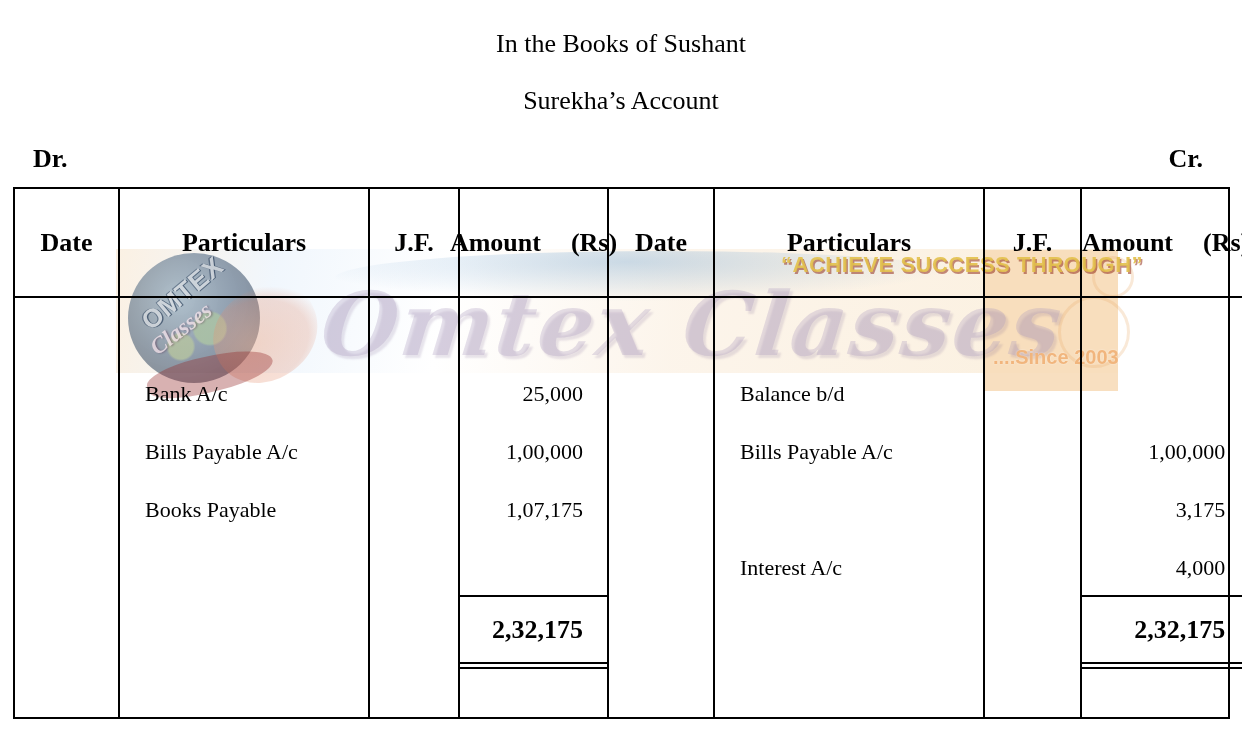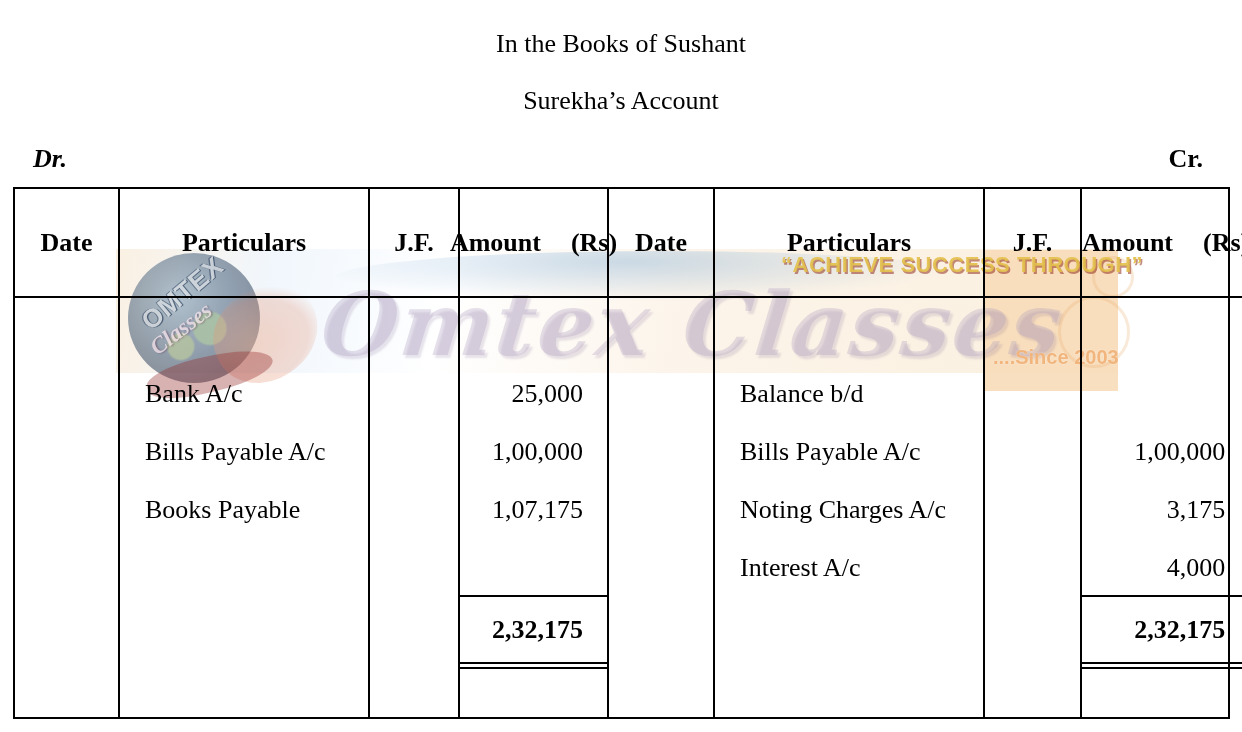--- a/index.html
+++ b/index.html
@@ -72,41 +72,41 @@
   }
 
   
   .title, .subtitle {
     position:absolute; left:0; width:100%; text-align:center;
     font-weight:normal; font-size:26px; z-index:3;
   }
   .title { top:29px; }
   .subtitle { top:86px; }
   .dr-label, .cr-label { position:absolute; top:144px; font-weight:bold; font-size:26px; z-index:3; }
-  .dr-label { left:33px;font-style:italic; }
+  .dr-label { left:33px; }
   .cr-label { right:39px; }
 
   
   .ledger {
     position:absolute; left:13px; top:187px; width:1217px; height:532px;
     border:2px solid #000; display:grid;
     grid-template-columns:105px 250px 90px 149px 106px 270px 97px 1fr;
     grid-template-rows:109px 1fr;
     background:transparent; z-index:2;
   }
   .hcell {
     border-right:2px solid #000; border-bottom:2px solid #000;
     display:flex; flex-direction:row; align-items:center; justify-content:center;
     font-weight:bold; font-size:26px; gap:30px;
   }
   .hcell:nth-child(8) { border-right:none; }
   .bcell { position:relative; border-right:2px solid #000; }
   .bcell:nth-child(16) { border-right:none; }
 
-  .line { position:absolute; left:0; right:0; height:30px; line-height:30px; font-size:26px; white-space:nowrap; }
+  .line { position:absolute; left:0; right:0; height:30px; line-height:30px; font-size:22px; white-space:nowrap; }
   .part { padding-left:25px; }
   .amt  { text-align:right; padding-right:24px;padding-left:8px; }
   .r0 { top:81px; } .r1 { top:139px; } .r2 { top:197px; } .r3 { top:255px; }
 
   .total-box {
     position:absolute; top:297px; left:0; right:0; height:74px;
     border-top:2px solid #000; border-bottom:7px double #000;
     display:flex; align-items:center; justify-content:flex-end;
     padding-right:24px; font-weight:bold; font-size:26px;
   }
@@ -175,21 +175,20 @@
       <div class="line amt r0">25,000</div>
       <div class="line amt r1">1,00,000</div>
       <div class="line amt r2">1,07,175</div>
       <div class="total-box">2,32,175</div>
     </div>
 
     <div class="bcell"></div>
     <div class="bcell">
       <div class="line part r0">Balance b/d</div>
       <div class="line part r1">Bills Payable A/c</div>
-      <div class="line part r2">Noting Charges A/c</div>
       <div class="line part r3">Interest A/c</div>
     </div>
     <div class="bcell"></div>
     <div class="bcell">
       <div class="line amt r1">1,00,000</div>
       <div class="line amt r2">3,175</div>
       <div class="line amt r3">4,000</div>
       <div class="total-box">2,32,175</div>
     </div>
 

